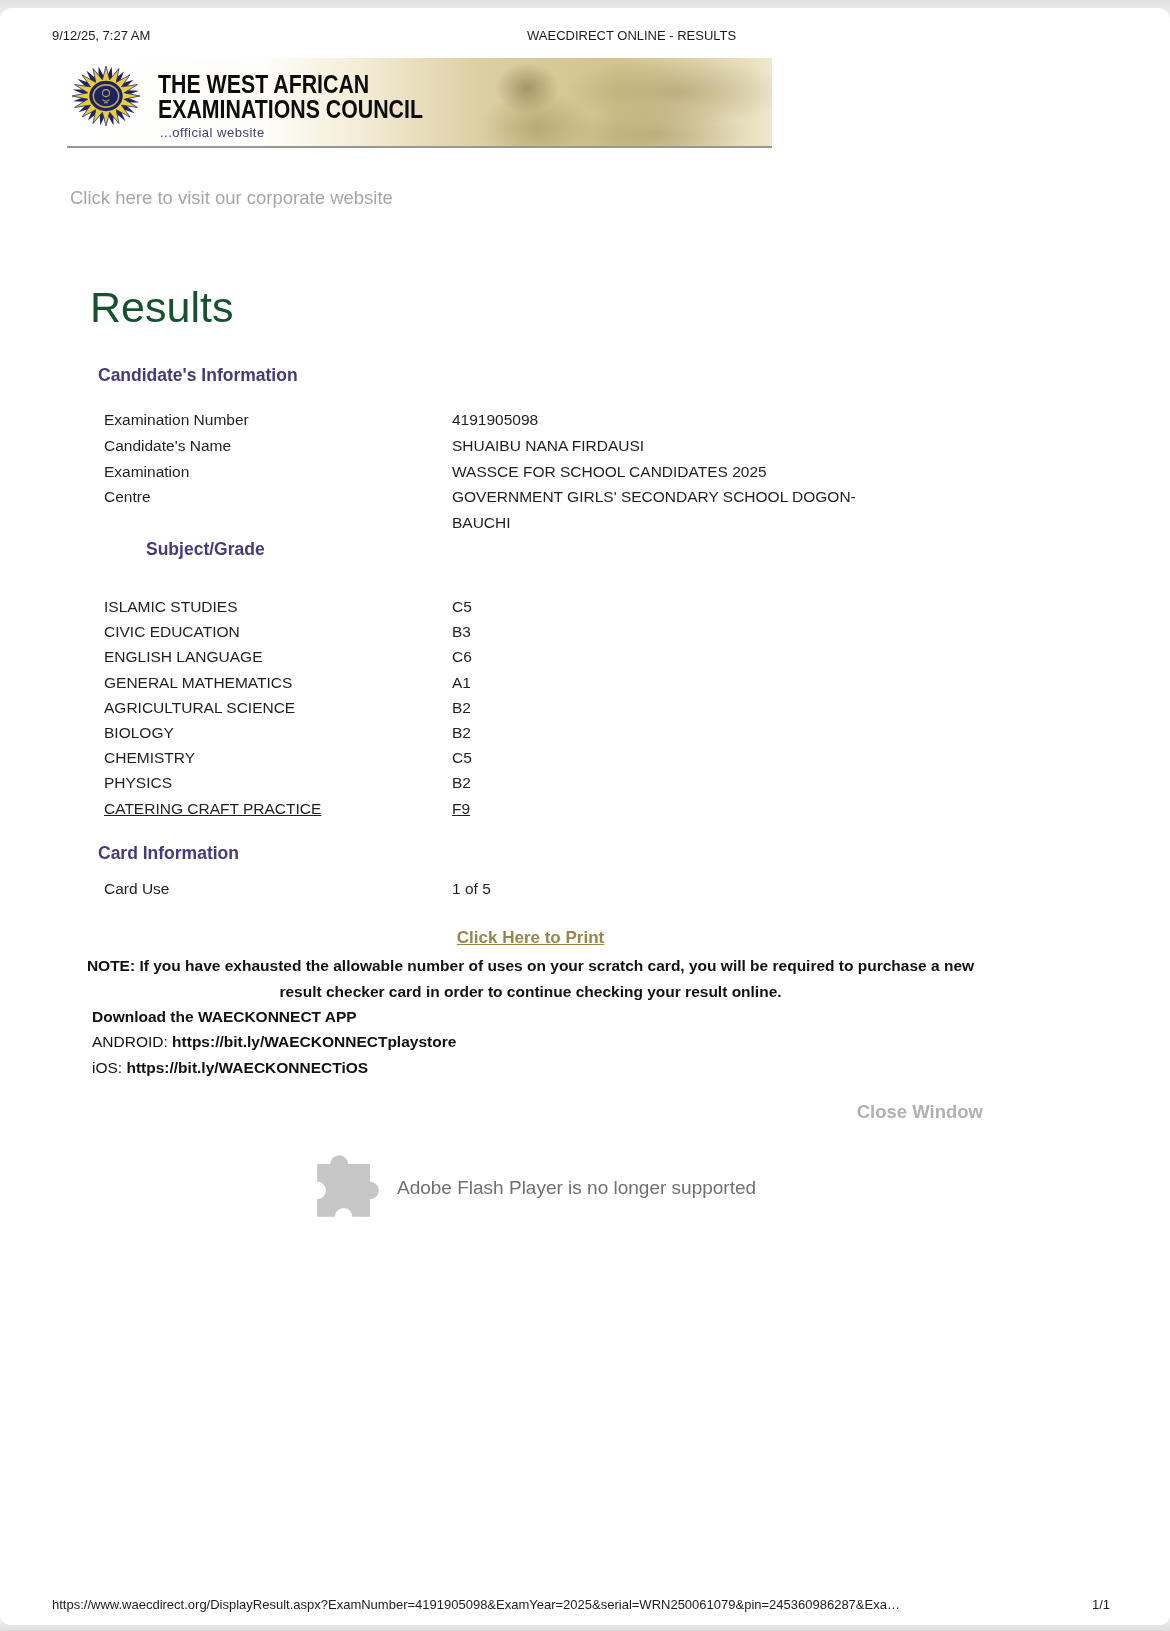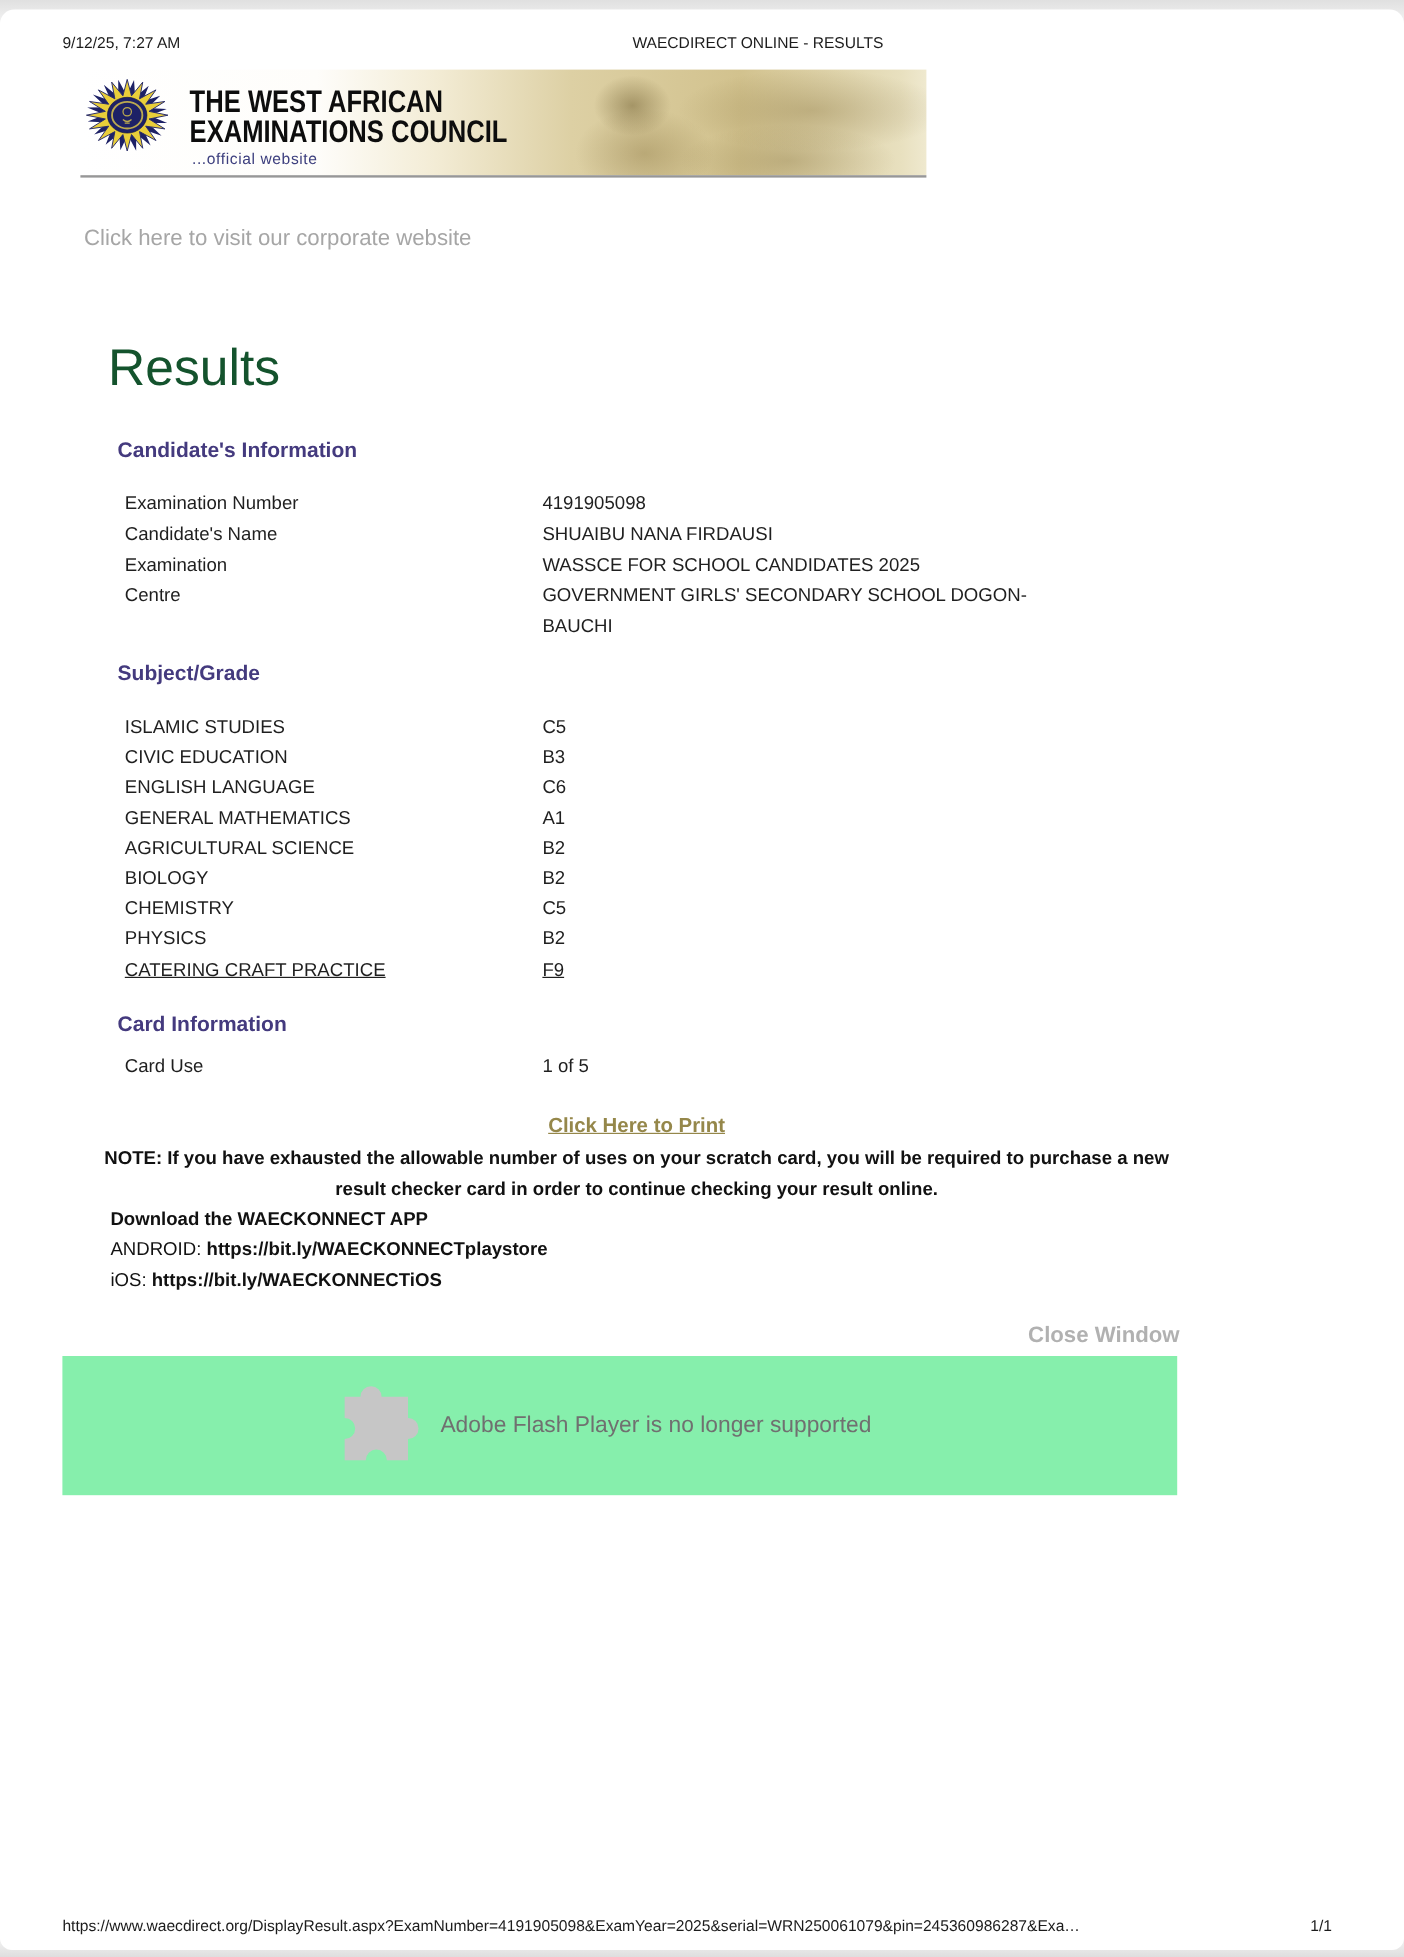--- a/index.html
+++ b/index.html
@@ -37,21 +37,21 @@
 
   .print-link{left:66px;top:928px;width:929px;text-align:center;}
   .print-link a{font-size:17px;font-weight:bold;color:#95874a;text-decoration:underline;cursor:pointer;}
   .note{left:66px;top:953px;width:929px;text-align:center;font-size:15.5px;font-weight:bold;color:#111;line-height:25.5px;}
   .promo{left:92px;top:1004px;font-size:15.5px;color:#111;line-height:25.3px;}
   .promo .b{font-weight:bold;}
   .register{left:92px;top:1082px;font-size:15.5px;color:#111;margin-top:48px;}
   .register .b{font-weight:bold;}
   .close-link{top:1101px;right:187px;font-size:18.5px;font-weight:bold;color:#b1b1b1;cursor:pointer;}
 
-  .flash-panel{left:52px;top:1130px;width:929px;height:116px;background:#86efac;}
+  .flash-panel{left:82px;top:1130px;width:929px;height:116px;background:#ffffff;}
   .flash-text{position:absolute;left:315px;top:0;height:116px;display:flex;align-items:center;font-size:19px;color:#707070;}
   .puzzle{position:absolute;left:222px;top:12px;}
 
   .footer-url{left:52px;top:1597px;font-size:13px;color:#1c1c1c;}
   .footer-page{top:1597px;right:60px;font-size:13px;color:#1c1c1c;}
 </style>
 </head>
 <body>
 
 <div class="canvas">
@@ -98,21 +98,21 @@
         <div class="lab">Examination</div>
         <div class="val">WASSCE FOR SCHOOL CANDIDATES 2025</div>
       </div>
 
       <div class="row">
         <div class="lab">Centre</div>
         <div class="val">GOVERNMENT GIRLS' SECONDARY SCHOOL DOGON-BAUCHI</div>
       </div>
     </div>
 
-  <div class="abs sec-heading" style="top:551px;">Subject/Grade</div>
+  <div class="abs sec-heading" style="top:539px;margin-left:48px;">Subject/Grade</div>
   <div class="abs rows" style="top:594px;line-height:25.2px;">
 
       <div class="row" style="line-height:25.2px;">
         <div class="lab">ISLAMIC STUDIES</div>
         <div class="val">C5</div>
       </div>
 
       <div class="row" style="line-height:25.2px;">
         <div class="lab">CIVIC EDUCATION</div>
         <div class="val">B3</div>

